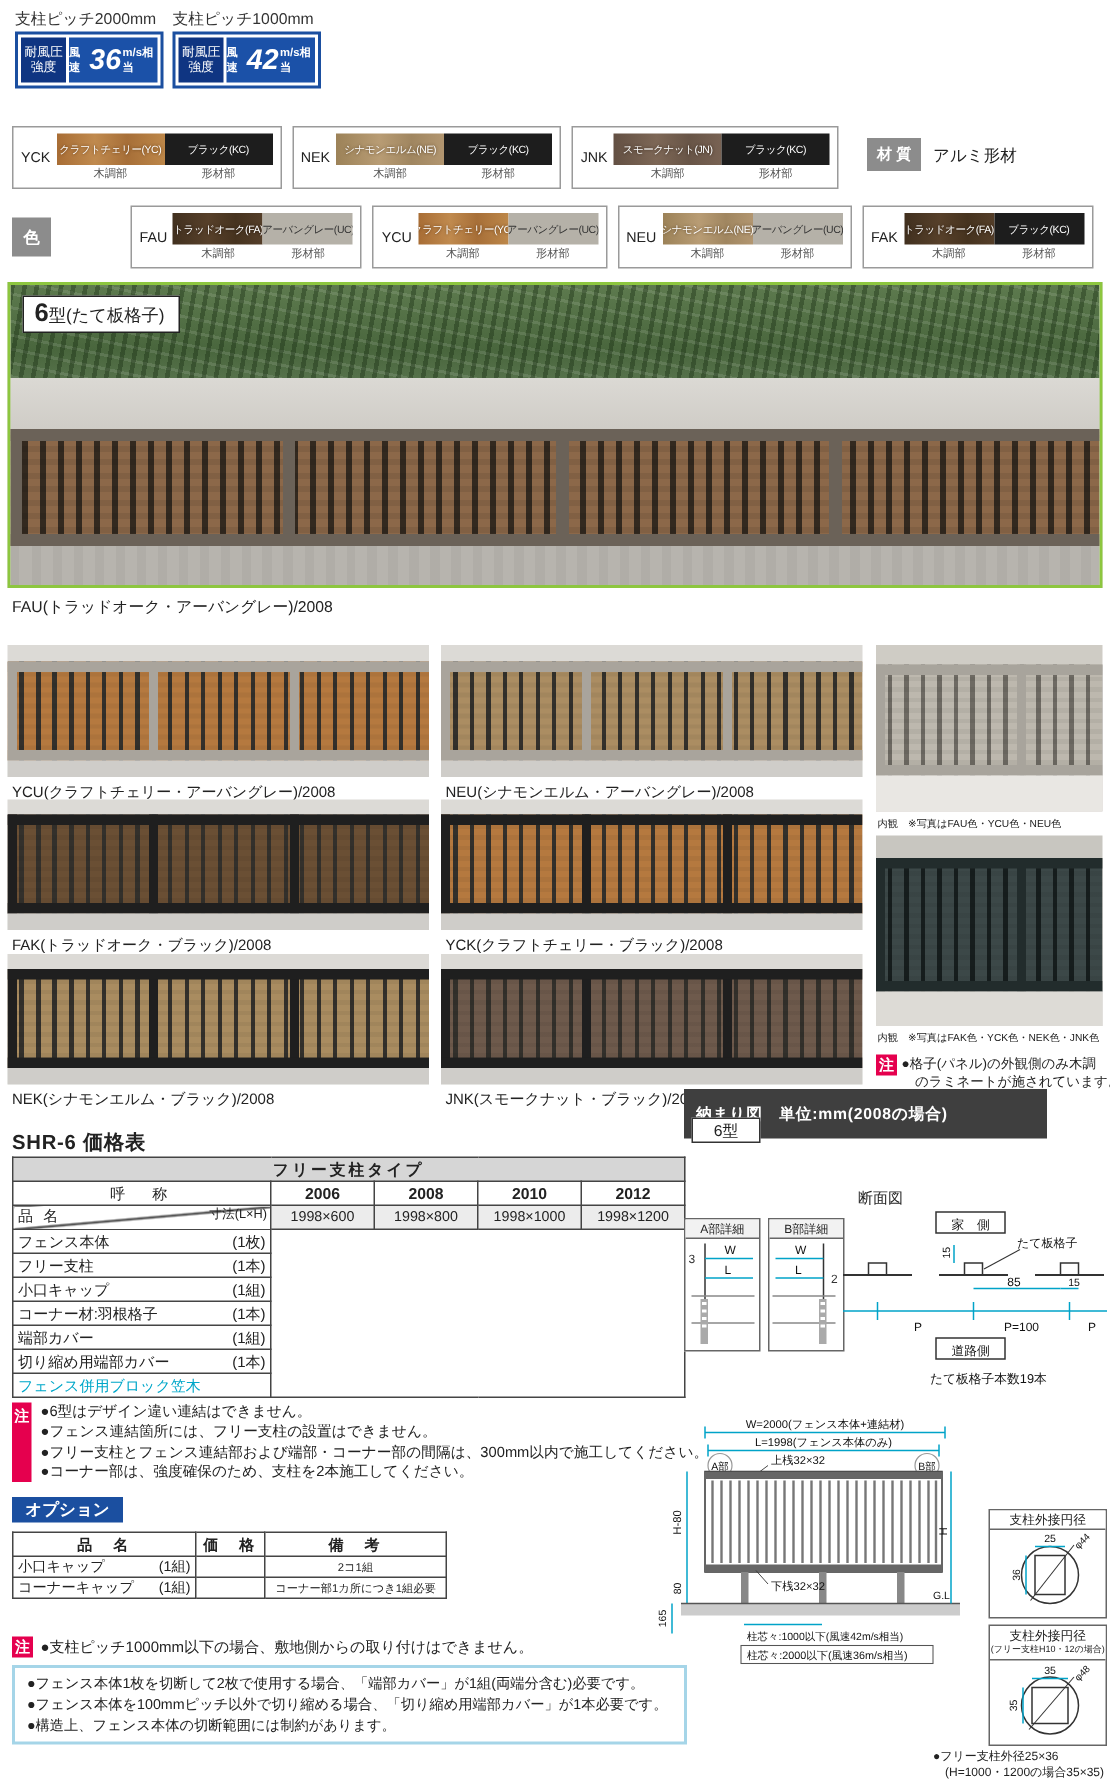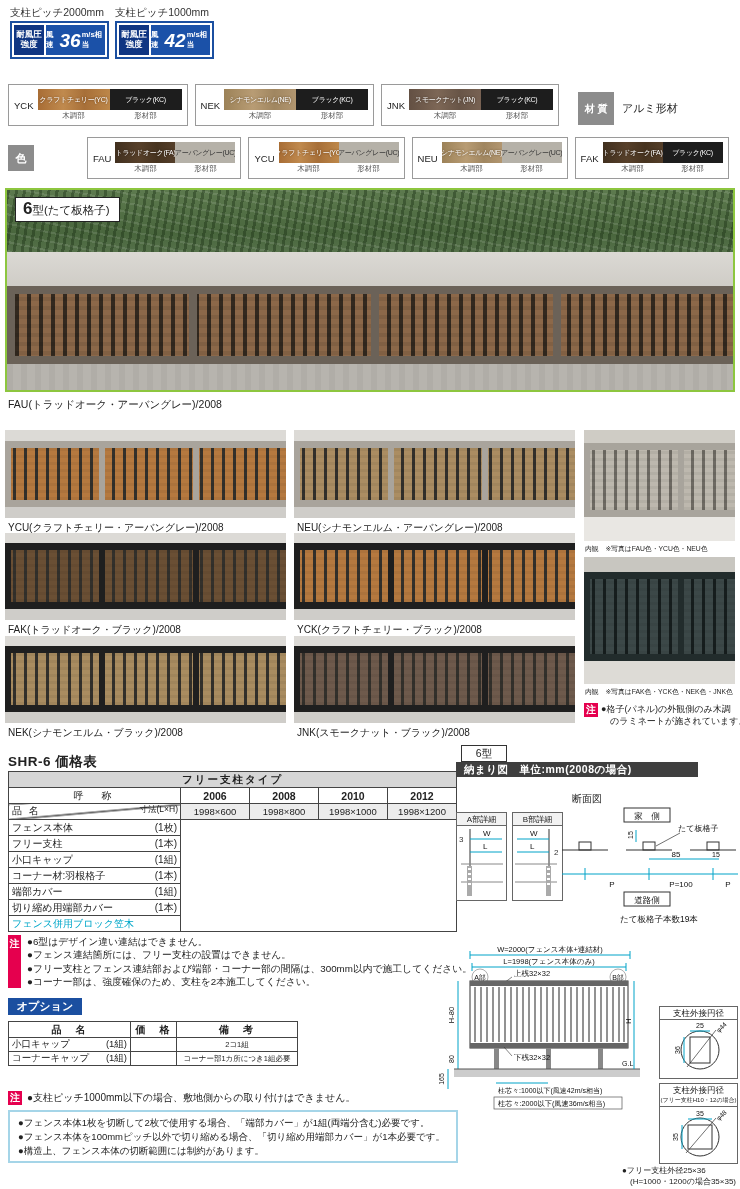--- a/index.html
+++ b/index.html
@@ -3,21 +3,21 @@
 <meta charset="utf-8">
 <style>
   *{box-sizing:border-box;margin:0;padding:0}
   body{margin:0;background:#fff;font-family:"Liberation Sans","DejaVu Sans",sans-serif;color:#222}
   #page{position:relative;width:740px;height:1189px;background:#fff;overflow:hidden}
   .abs{position:absolute}
 
   
   .pitch-label{font-size:10.5px;color:#333}
   .wind-badge{display:flex;gap:2px;border:2px solid #1b4fa0;background:#fff;padding:2px;width:99px;height:38px}
-  .wind-left{width:30px;background:#0f3582;color:#fff;font-size:8.5px;font-weight:bold;display:flex;align-items:center;justify-content:center;text-align:center;line-height:1.15}
+  .wind-left{width:30px;background:#0f3582;color:#fff;font-size:8.5px;font-weight:normal;display:flex;align-items:center;justify-content:center;text-align:center;line-height:1.15}
   .wind-right{flex:1;background:#1b51a8;color:#fff;display:flex;align-items:center;justify-content:center;gap:1px}
   .wind-right .sm{font-size:7.5px;font-weight:bold}
   .wind-right .big{font-size:19px;font-weight:bold;font-style:italic;line-height:1}
 
   
   .sw-row{display:flex;align-items:flex-start;gap:7px}
   .sw-box{border:1px solid #9a9a9a;background:#fff;padding:4px 5px;display:flex;align-items:center;gap:4px}
   .sw-code{font-size:9.5px;color:#222;white-space:nowrap}
   .sw-cells{display:flex}
   .sw-cell{height:21px;display:flex;align-items:center;justify-content:center;font-size:7px;white-space:nowrap;overflow:hidden;letter-spacing:-.3px}
@@ -162,21 +162,21 @@
           <div class="sw-cell w72 c-jn">スモークナット(JN)</div>
           <div class="sw-cell w72 c-kc">ブラック(KC)</div>
         </div>
         <div class="sw-parts">
           <span class="w72">木調部</span>
           <span class="w72">形材部</span>
         </div>
       </div>
     </div>
     <div class="material-group">
-      <div class="gray-tag" style="width:36px;height:33px">材 質</div>
+      <div class="gray-tag" style="width:36px;height:22px">材 質</div>
       <div class="material-value">アルミ形材</div>
     </div>
   </div>
 
   <div class="abs sw-row" style="left:8px;top:137px">
     <div class="gray-tag" style="width:26px;height:26px;margin-top:8px;font-size:11px">色</div>
     <div class="sw-box" style="margin-left:46px">
       <span class="sw-code">FAU</span>
       <div>
         <div class="sw-cells">
@@ -421,21 +421,21 @@
               <span>(1本)</span>
             </div>
           </td>
         </tr>
     <tr>
           <td class="link-cell">フェンス併用ブロック笠木</td>
         </tr>
   </tbody>
     </table>
 
-  <div class="abs dark-bar" style="left:456px;top:762px;width:242px;height:15px">納まり図　単位:mm(2008の場合)</div>
+  <div class="abs dark-bar" style="left:456px;top:726px;width:242px;height:33px">納まり図　単位:mm(2008の場合)</div>
   <div class="abs box-label" style="left:461px;top:745px;width:46px;height:17px">6型</div>
 
   <div class="abs detail-box" style="left:456px;top:812px;width:51px;height:89px">
     <div class="db-title">A部詳細</div>
     <svg width="49" height="74" viewBox="0 0 49 74">
       <line x1="13" y1="3" x2="13" y2="70" stroke="#333" stroke-width="1"></line>
       <text x="2" y="16" font-size="8" fill="#333">3</text>
       <line x1="13" y1="13" x2="45" y2="13" stroke="#00a3c8" stroke-width="1"></line>
       <text x="26" y="10" font-size="8" fill="#111">W</text>
       <line x1="13" y1="26" x2="45" y2="26" stroke="#00a3c8" stroke-width="1"></line>

